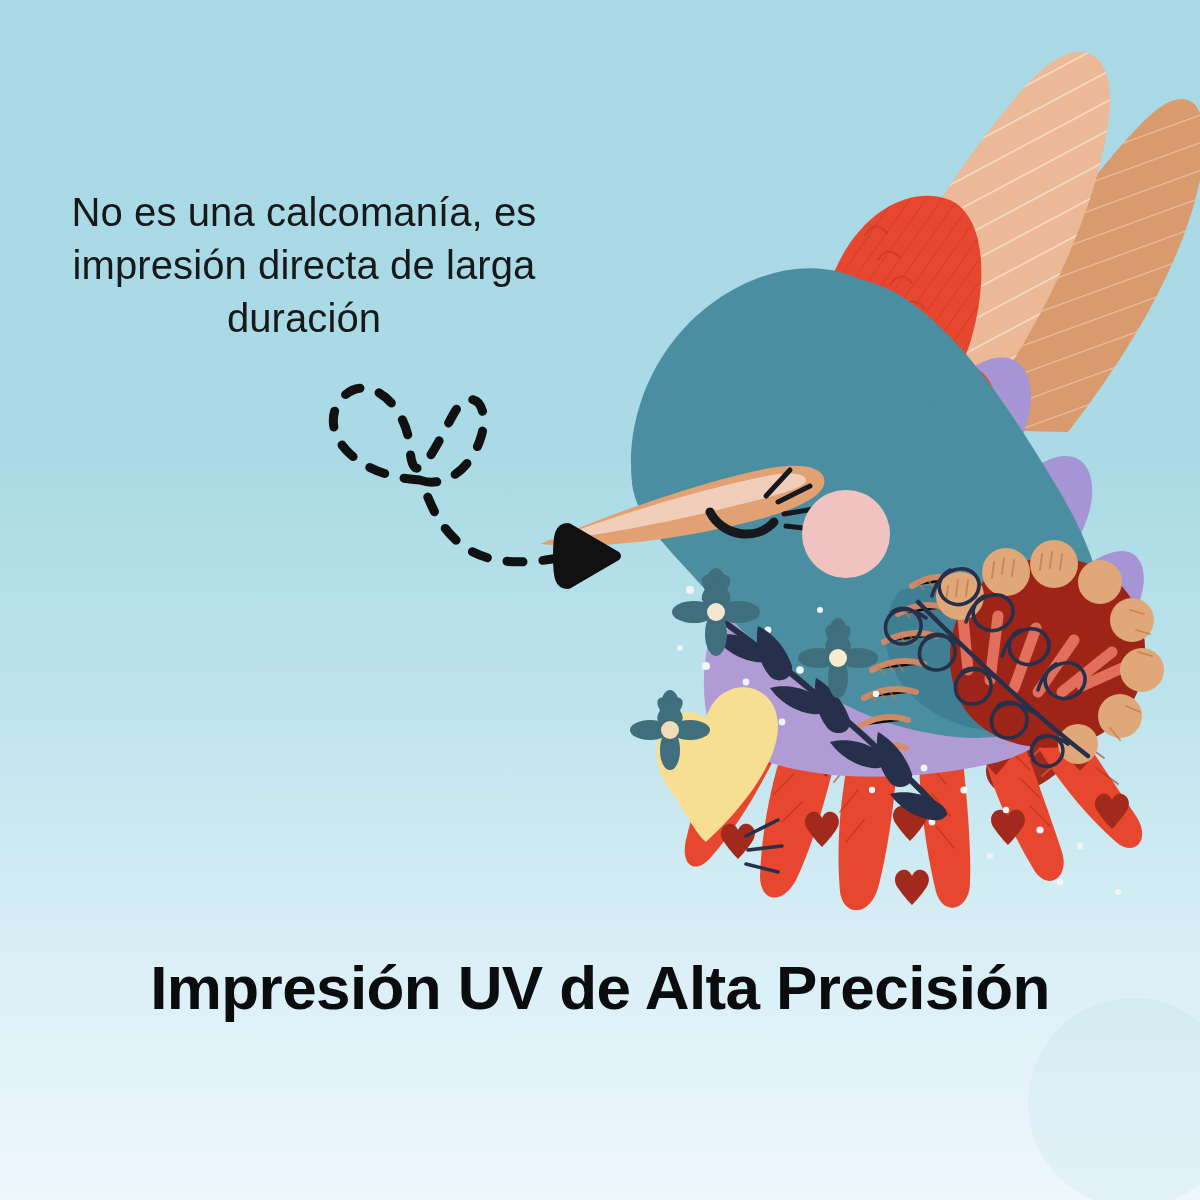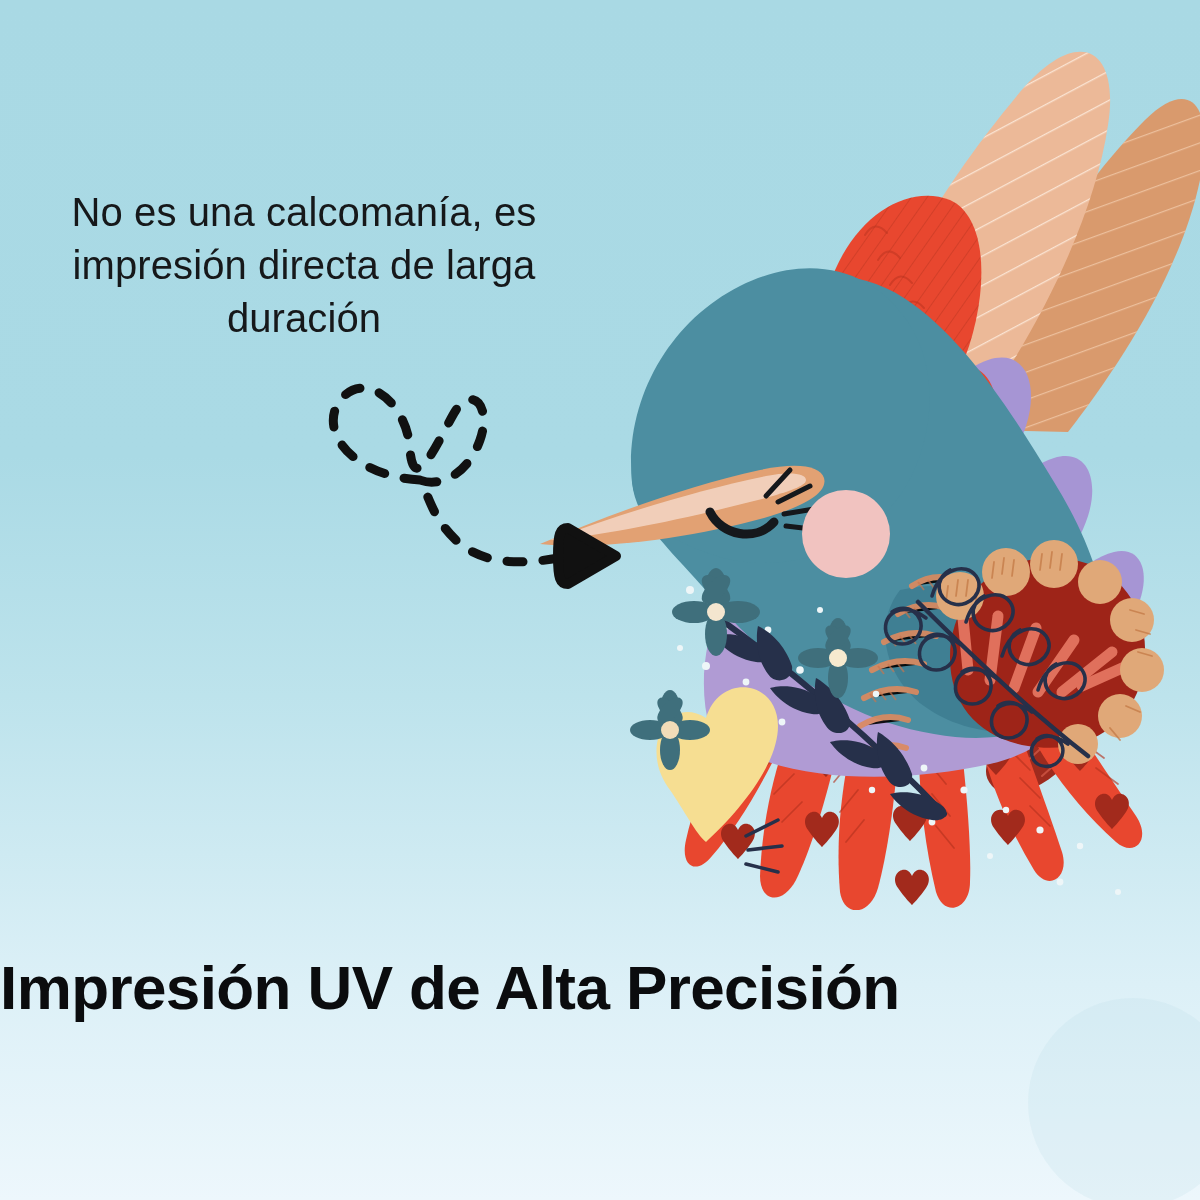--- a/index.html
+++ b/index.html
@@ -16,21 +16,21 @@
   #watermark-circle{
     position:absolute;right:-10px;bottom:-8px;width:210px;height:210px;border-radius:50%;
     background:rgba(180,215,230,.18);
   }
   #tagline{
     position:absolute;left:18px;top:186px;width:572px;
     text-align:center;color:#16181a;
     font-size:40px;line-height:1.33;font-weight:300;letter-spacing:.1px;
   }
   #headline{
-    position:absolute;left:0;top:952px;width:1200px;text-align:left;
+    position:absolute;left:0;top:952px;width:1200px;text-align:center;
     color:#0b0c0e;font-size:62px;font-weight:700;letter-spacing:-.6px;
   }
   #flight-path{position:absolute;left:280px;top:370px;width:360px;height:230px;}
   #bird{position:absolute;left:520px;top:30px;width:680px;height:880px;}
 </style>
 </head>
 <body>
 
 <div id="poster">
 

